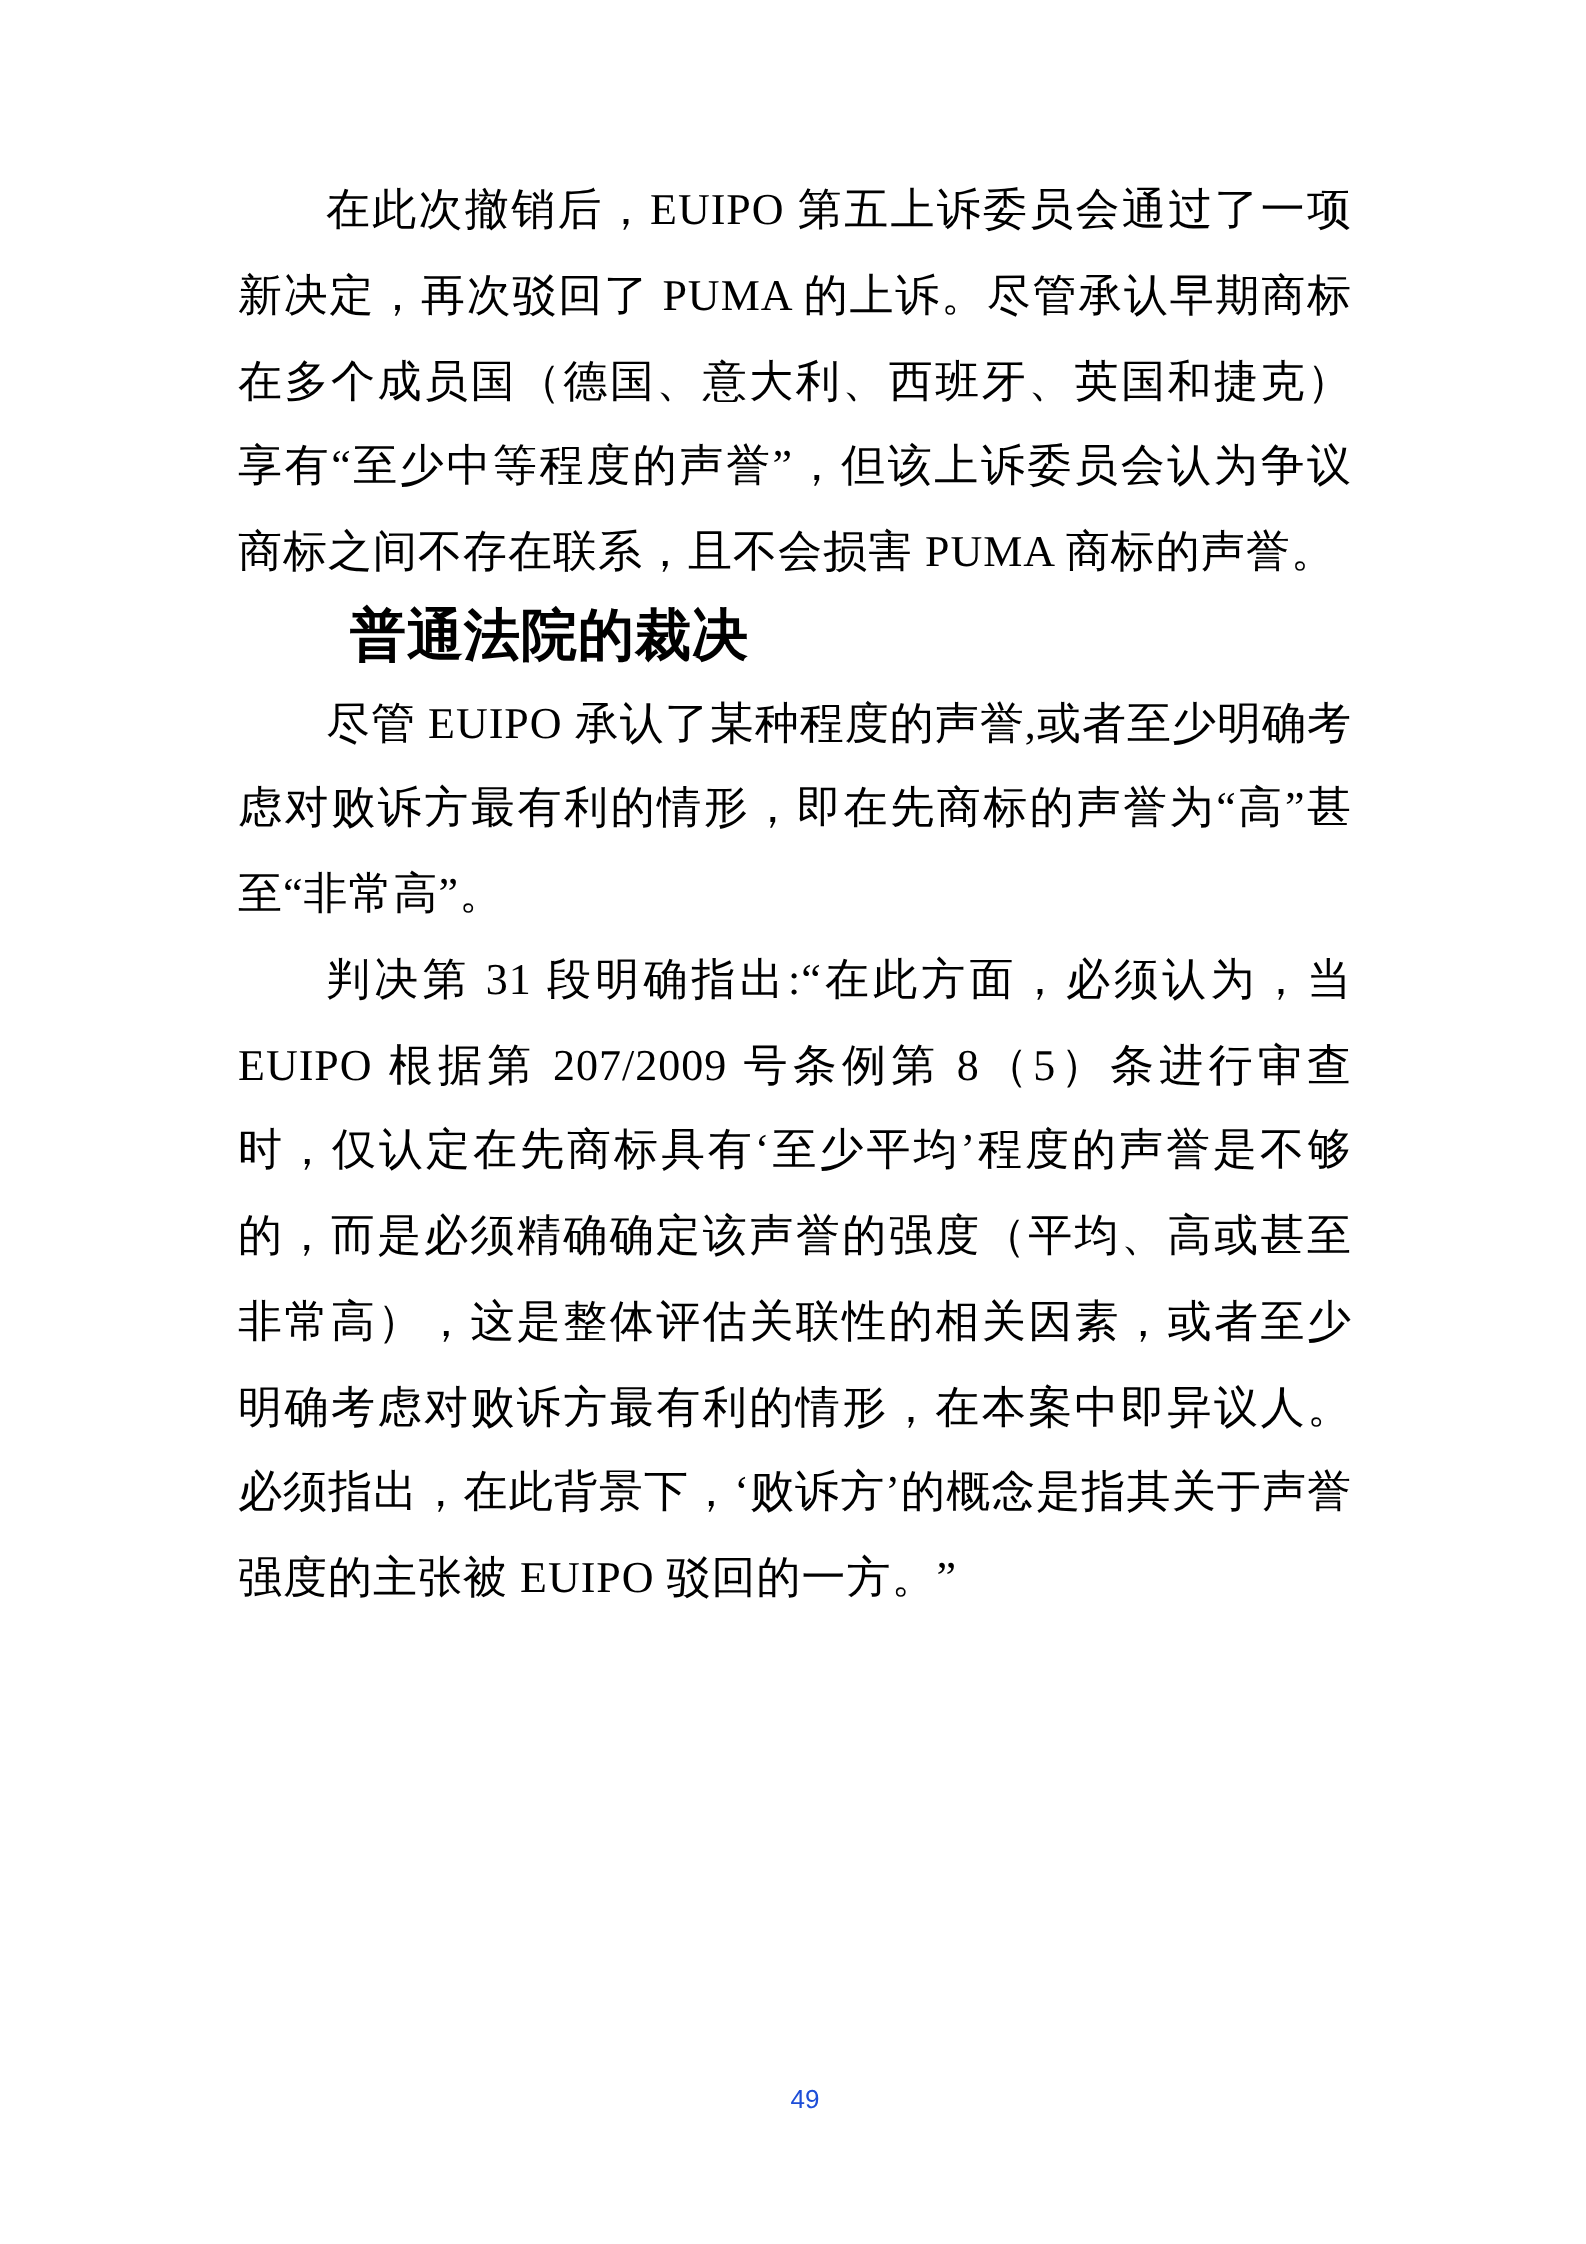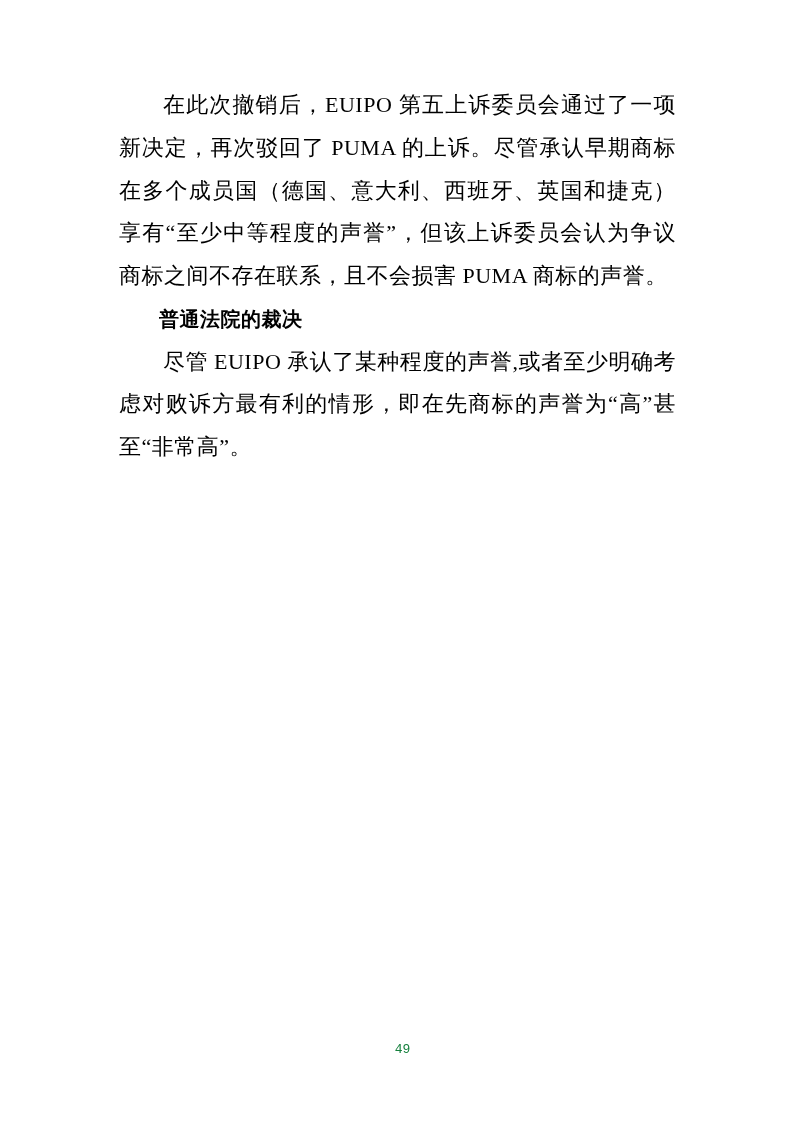--- a/index.html
+++ b/index.html
@@ -36,38 +36,39 @@
   }
   .para {
     margin: 0;
     padding: 0;
     text-indent: 2em;
   }
   .heading {
     margin: 0;
     padding: 0;
     text-indent: 2em;
-    font-size: 20px;
+    font-size: 28px;
     font-weight: bold;
     line-height: 42.75px;
   }
   .footer {
     position: absolute;
     left: 12px;
     right: 0;
     top: 1042px;
     text-align: center;
     font-size: 13px;
-    font-family: Liberation Mono, monospace;
-    color: #15803d;
+    font-family: Liberation Sans, sans-serif;
+    color: #1d4ed8;
   }
 </style>
 </head>
 <body>
 
 <div class="page">
   <div class="content">
     <p class="para">在此次撤销后，EUIPO 第五上诉委员会通过了一项新决定，再次驳回了 PUMA 的上诉。尽管承认早期商标在多个成员国（德国、意大利、西班牙、英国和捷克）享有“至少中等程度的声誉”，但该上诉委员会认为争议商标之间不存在联系，且不会损害 PUMA 商标的声誉。</p>
     <h2 class="heading">普通法院的裁决</h2>
     <p class="para">尽管 EUIPO 承认了某种程度的声誉,或者至少明确考虑对败诉方最有利的情形，即在先商标的声誉为“高”甚至“非常高”。</p>
+    <p class="para">判决第 31 段明确指出:“在此方面，必须认为，当 EUIPO 根据第 207/2009 号条例第 8（5）条进行审查时，仅认定在先商标具有‘至少平均’程度的声誉是不够的，而是必须精确确定该声誉的强度（平均、高或甚至非常高），这是整体评估关联性的相关因素，或者至少明确考虑对败诉方最有利的情形，在本案中即异议人。必须指出，在此背景下，‘败诉方’的概念是指其关于声誉强度的主张被 EUIPO 驳回的一方。”</p>
   </div>
   <div class="footer">49</div>
 </div>
 
 </body></html>

